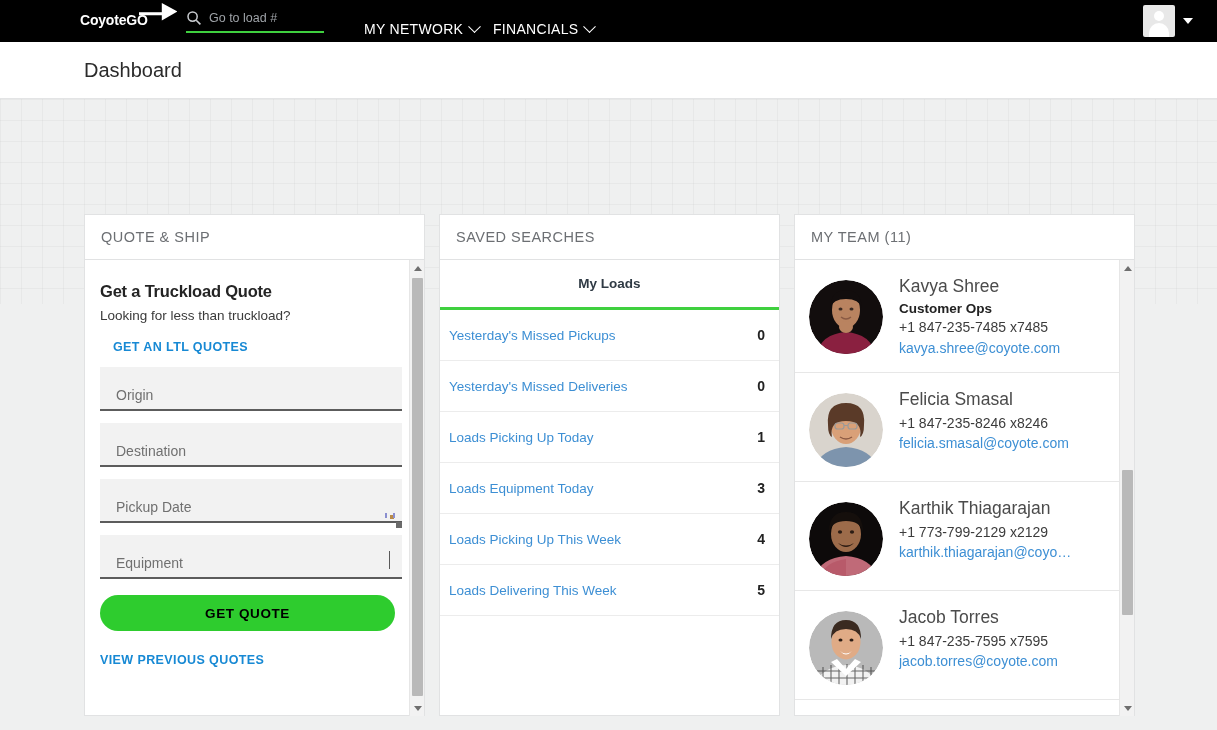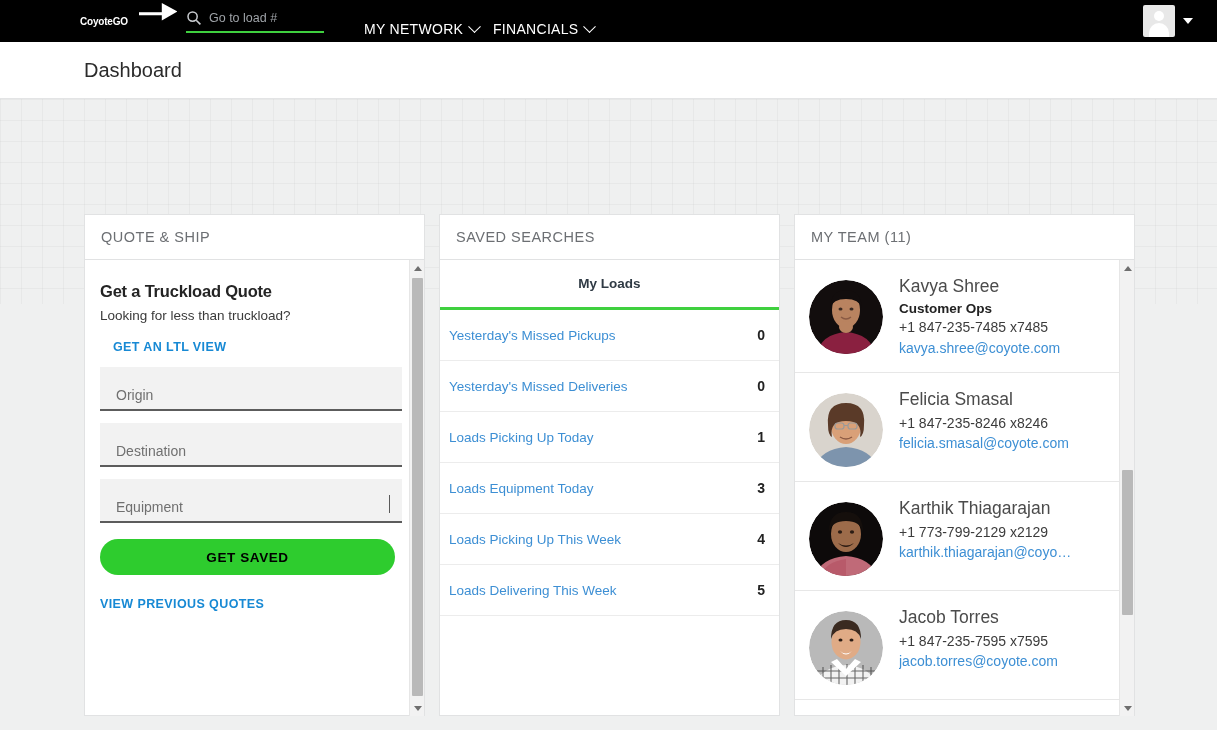--- a/index.html
+++ b/index.html
@@ -19,21 +19,21 @@
     display:flex;
     align-items:center;
     width:1217px;
   }
   .logo{
     position:absolute; left:80px; top:5px;
     width:100px; height:30px;
     display:flex; align-items:flex-end;
   }
   .logo-text{
-    color:#fff; font-size:10px; font-weight:bold; letter-spacing:-0.2px;
+    color:#fff; font-size:14px; font-weight:bold; letter-spacing:-0.2px;
     font-family:"Liberation Sans",sans-serif;
     line-height:1;
     position:absolute; left:0; bottom:8px;
   }
   .logo-arrow{ position:absolute; left:57px; bottom:9px; }
 
   .searchbox{
     position:absolute; left:186px; top:5px;
     width:138px; height:28px;
     border-bottom:2px solid #3fd03f;
@@ -229,37 +229,46 @@
 
   <section class="card" id="quoteship">
     <div class="card-head">
       <span class="title">QUOTE &amp; SHIP</span>
     </div>
 
     <div class="qs-body">
       <div class="qs-inner">
         <div class="qs-h2">Get a Truckload Quote</div>
         <div class="qs-sub">Looking for less than truckload?</div>
-        <div class="ltl-link">GET AN LTL VIEW</div>
+        <div class="ltl-link">GET AN LTL QUOTES</div>
 
         <div class="fld">
           <span class="ph">Origin</span>
         </div>
 
         <div class="fld">
           <span class="ph">Destination</span>
         </div>
 
+        <div class="fld">
+          <span class="ph">Pickup Date</span>
+          <span class="right-ico">
+            <span class="cal">
+              <span class="fr"></span><span class="top"></span>
+              <span class="p1"></span><span class="p2"></span><span class="dot"></span>
+            </span>
+          </span>
+        </div>
 
         <div class="fld">
           <span class="ph">Equipment</span>
           <span class="right-ico"><i class="chev-dn"></i></span>
         </div>
 
-        <button class="getquote">GET SAVED</button>
+        <button class="getquote">GET QUOTE</button>
 
         <div class="prevq">VIEW PREVIOUS QUOTES</div>
       </div>
 
       <div class="sbar">
         <div class="btn up">
             <i class="tri-u"></i>
           </div>
         <div class="thumb" style="top:18px;height:418px;"></div>
         <div class="btn dn">

